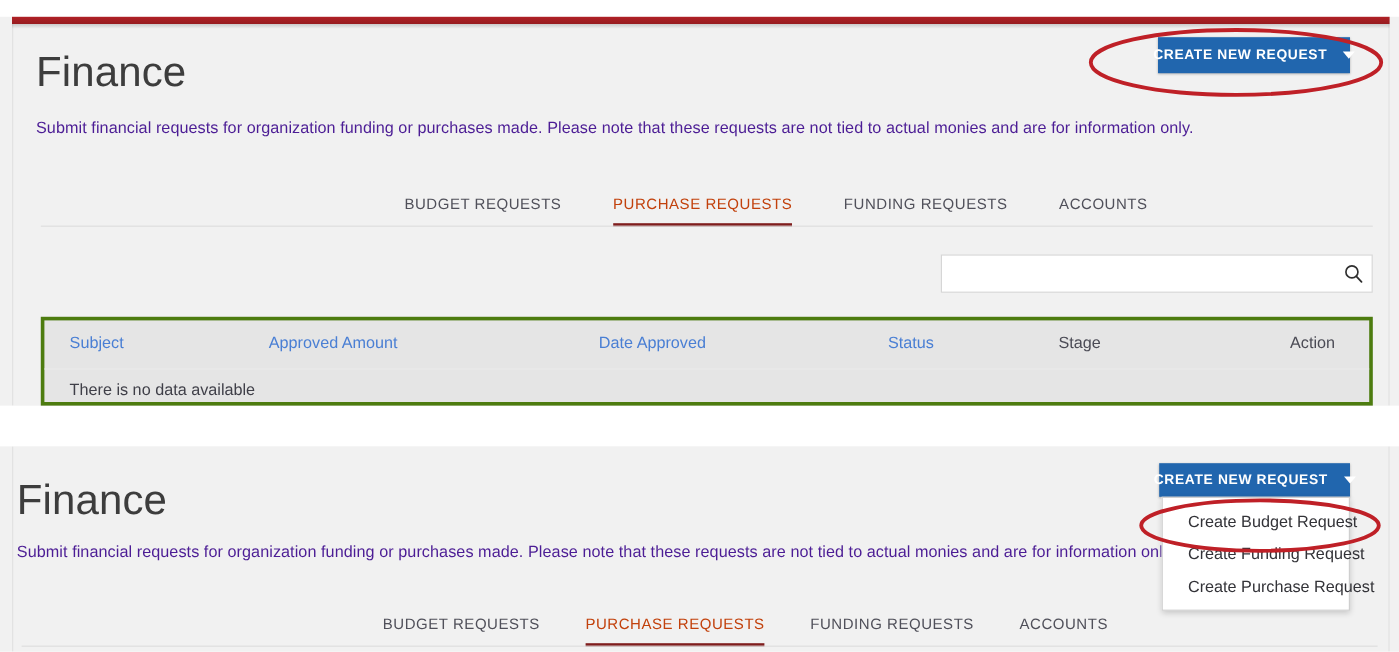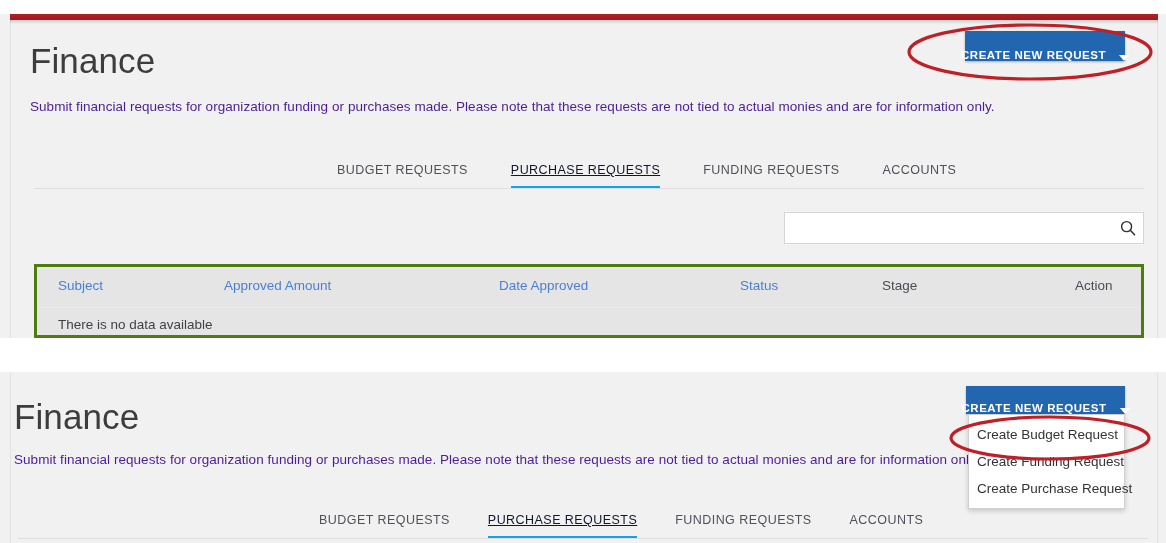--- a/index.html
+++ b/index.html
@@ -76,21 +76,21 @@
 
   
   .btn-primary {
     position: absolute;
     background: #2166ae;
     color: #ffffff;
     font-size: 11.5px;
     font-weight: 700;
     letter-spacing: 0.55px;
     display: flex;
-    align-items: flex-end;
+    align-items: center;
     justify-content: center;
     gap: 13px;
     border: none;
     cursor: pointer;
     box-sizing: border-box;
     padding: 0 18px;
     box-shadow: 0 1px 2px rgba(0,0,0,0.28);
     font-family: "Liberation Sans", sans-serif;
     white-space: nowrap;
   }
@@ -113,23 +113,22 @@
   .tab {
     font-size: 12.5px;
     letter-spacing: 0.45px;
     color: #50505a;
     padding: 0 0 9px 0;
     cursor: pointer;
     white-space: nowrap;
     border-bottom: 3px solid transparent;
   }
   .tab.active {
-    color: #0f172a;
-    border-bottom: 3px solid #0ea5e9;
-    text-decoration: underline;
+    color: #c2410c;
+    border-bottom: 3px solid #7f1d1d;
   }
   .tabs-rule {
     position: absolute;
     height: 1px;
     background: #dedede;
   }
 
   
   .search-wrap {
     position: absolute;
@@ -196,21 +195,21 @@
     position: absolute;
     background: #ffffff;
     border: 1px solid #cfcfcf;
     box-sizing: border-box;
     box-shadow: 0 2px 5px rgba(0,0,0,0.18);
     padding: 6px 0;
   }
   .menu-item {
     font-size: 13.5px;
     color: #333338;
-    padding: 6px 16px 6px 8px;
+    padding: 6px 16px 6px 21px;
     white-space: nowrap;
     cursor: pointer;
   }
 
   
   .annot {
     position: absolute;
     pointer-events: none;
   }
   .annot ellipse {

